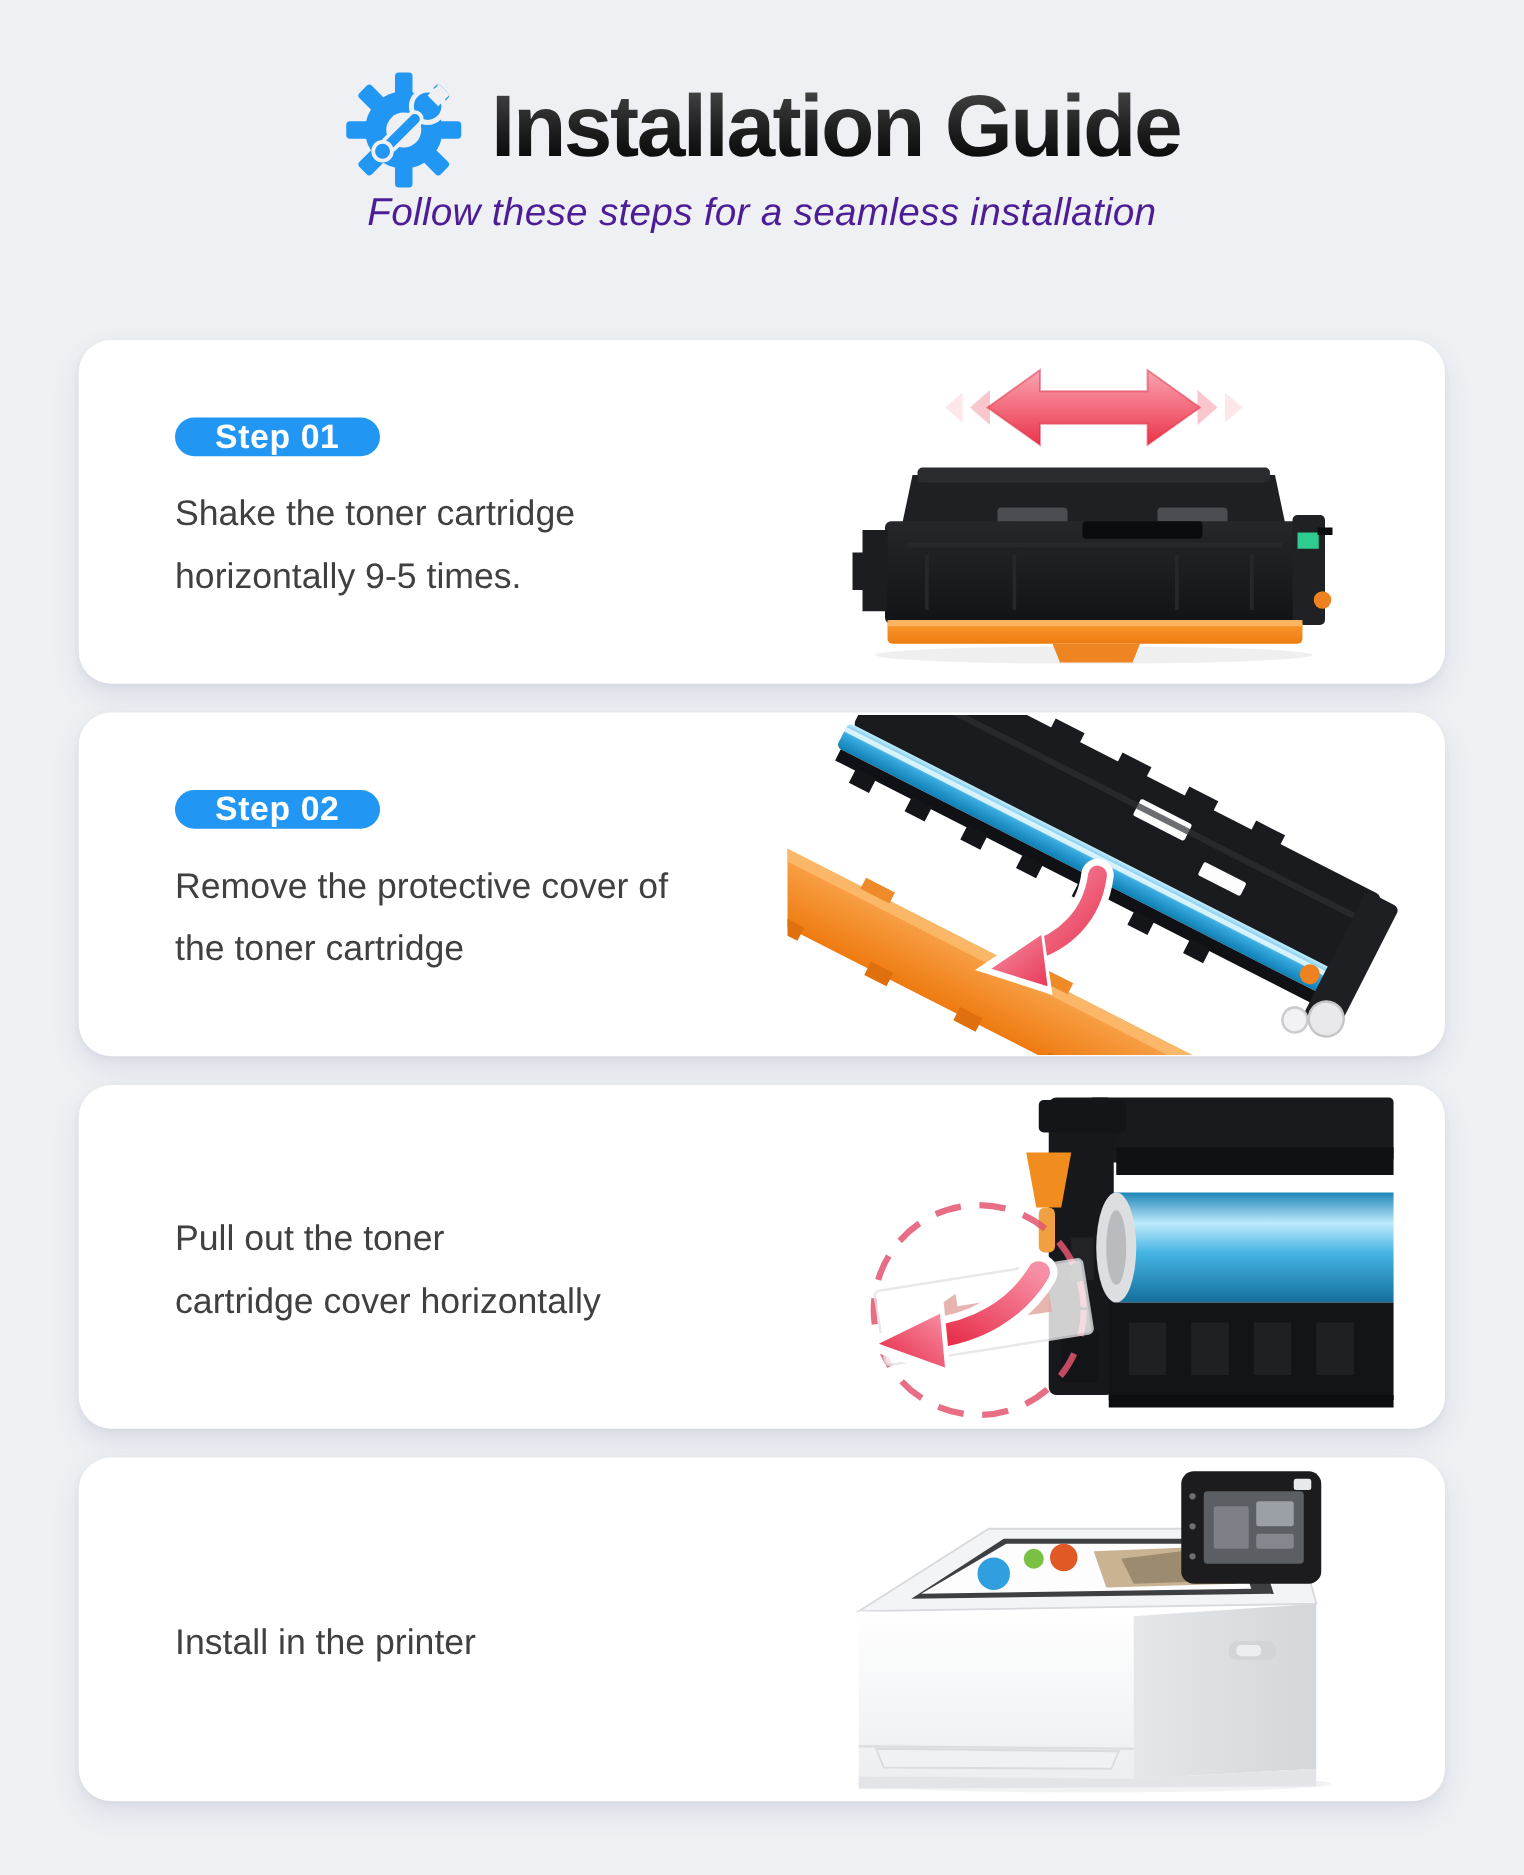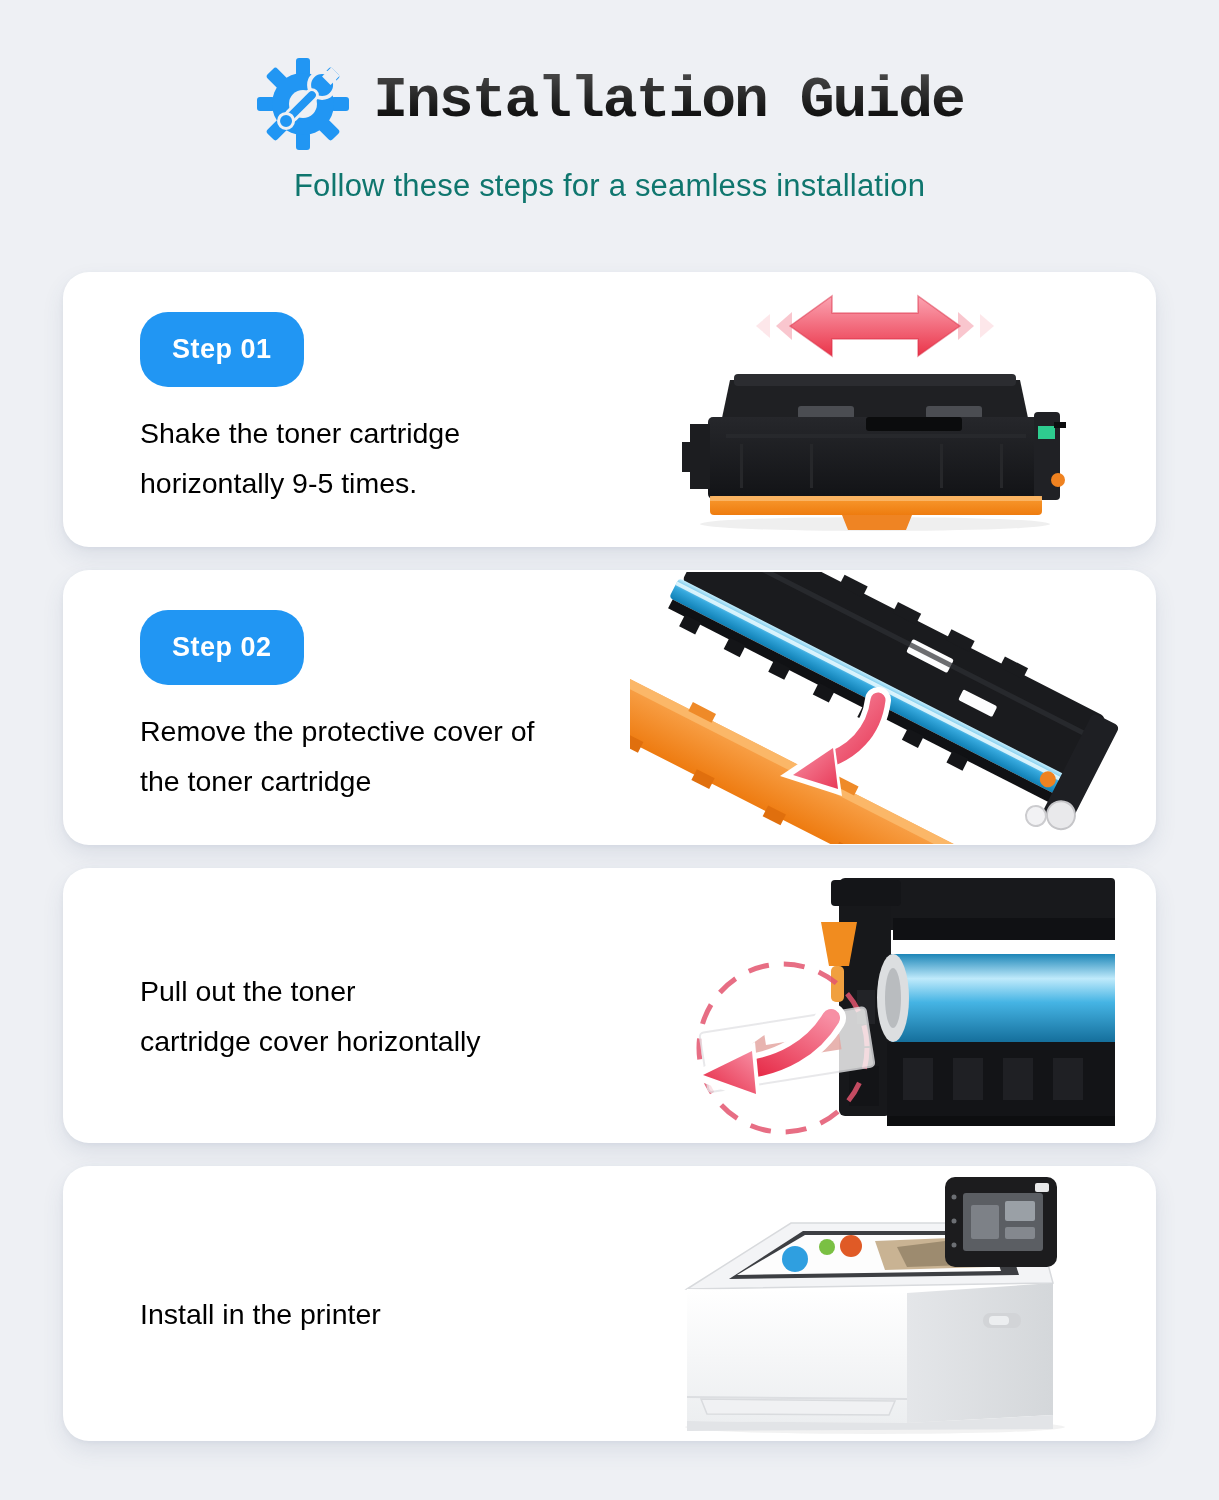--- a/index.html
+++ b/index.html
@@ -9,50 +9,49 @@
     font-family:"Liberation Sans","DejaVu Sans",sans-serif;
     -webkit-font-smoothing:antialiased;
   }
   .page { position:relative; width:1219px; height:1500px; overflow:hidden; }
 
   
   .header { padding-top:50px; text-align:center; }
   .title-row { display:flex; align-items:center; justify-content:center; gap:22px; }
   .title-row svg { width:96px; height:96px; flex:none; margin-top:6px; }
   .page-title {
-    font-size:58px; font-weight:800; letter-spacing:-2px; line-height:1.1;
+    font-size:70px; font-weight:800; letter-spacing:-2px; line-height:1.1;
     color:#161616;
-    font-family:Liberation Mono, monospace;
   }
   @supports (-webkit-background-clip: text) {
     .page-title {
       background:linear-gradient(180deg,#4d4d4d 0%,#1d1d1d 55%,#000 100%);
       -webkit-background-clip:text; background-clip:text; color:transparent;
     }
   }
-  .page-subtitle { margin-top:16px; font-size:31px; color:#0f766e; letter-spacing:.2px; }
+  .page-subtitle { margin-top:0; font-size:31px; color:#4c1d95; letter-spacing:.2px;font-style:italic; }
 
   
   .cards {
     position:absolute; left:63px; top:272px; width:1093px;
     display:flex; flex-direction:column; gap:23px;
   }
   .card {
     background:#fff; border-radius:26px; height:275px;
     box-shadow:0 10px 22px rgba(60,80,120,.10), 0 2px 5px rgba(60,80,120,.06);
     display:flex; align-items:center;
     padding:0 14px 0 77px; box-sizing:border-box;
   }
   .card-text { width:468px; flex:none; }
   .step-badge {
     display:inline-block; background:#2196f3; color:#fff;
     font-size:27px; font-weight:700; letter-spacing:.5px;
-    padding:22px 32px; border-radius:28px;
-  }
-  .step-desc { margin-top:21px; font-size:28.5px; line-height:50px; color:#000000; }
+    padding:0 32px; border-radius:28px;
+  }
+  .step-desc { margin-top:21px; font-size:28.5px; line-height:50px; color:#404040; }
   .illus { flex:1; height:100%; display:flex; align-items:center; justify-content:center; }
   .illus svg { display:block; }
 </style>
 </head>
 <body>
 
 <div class="page">
 
   <div class="header">
     <div class="title-row">

